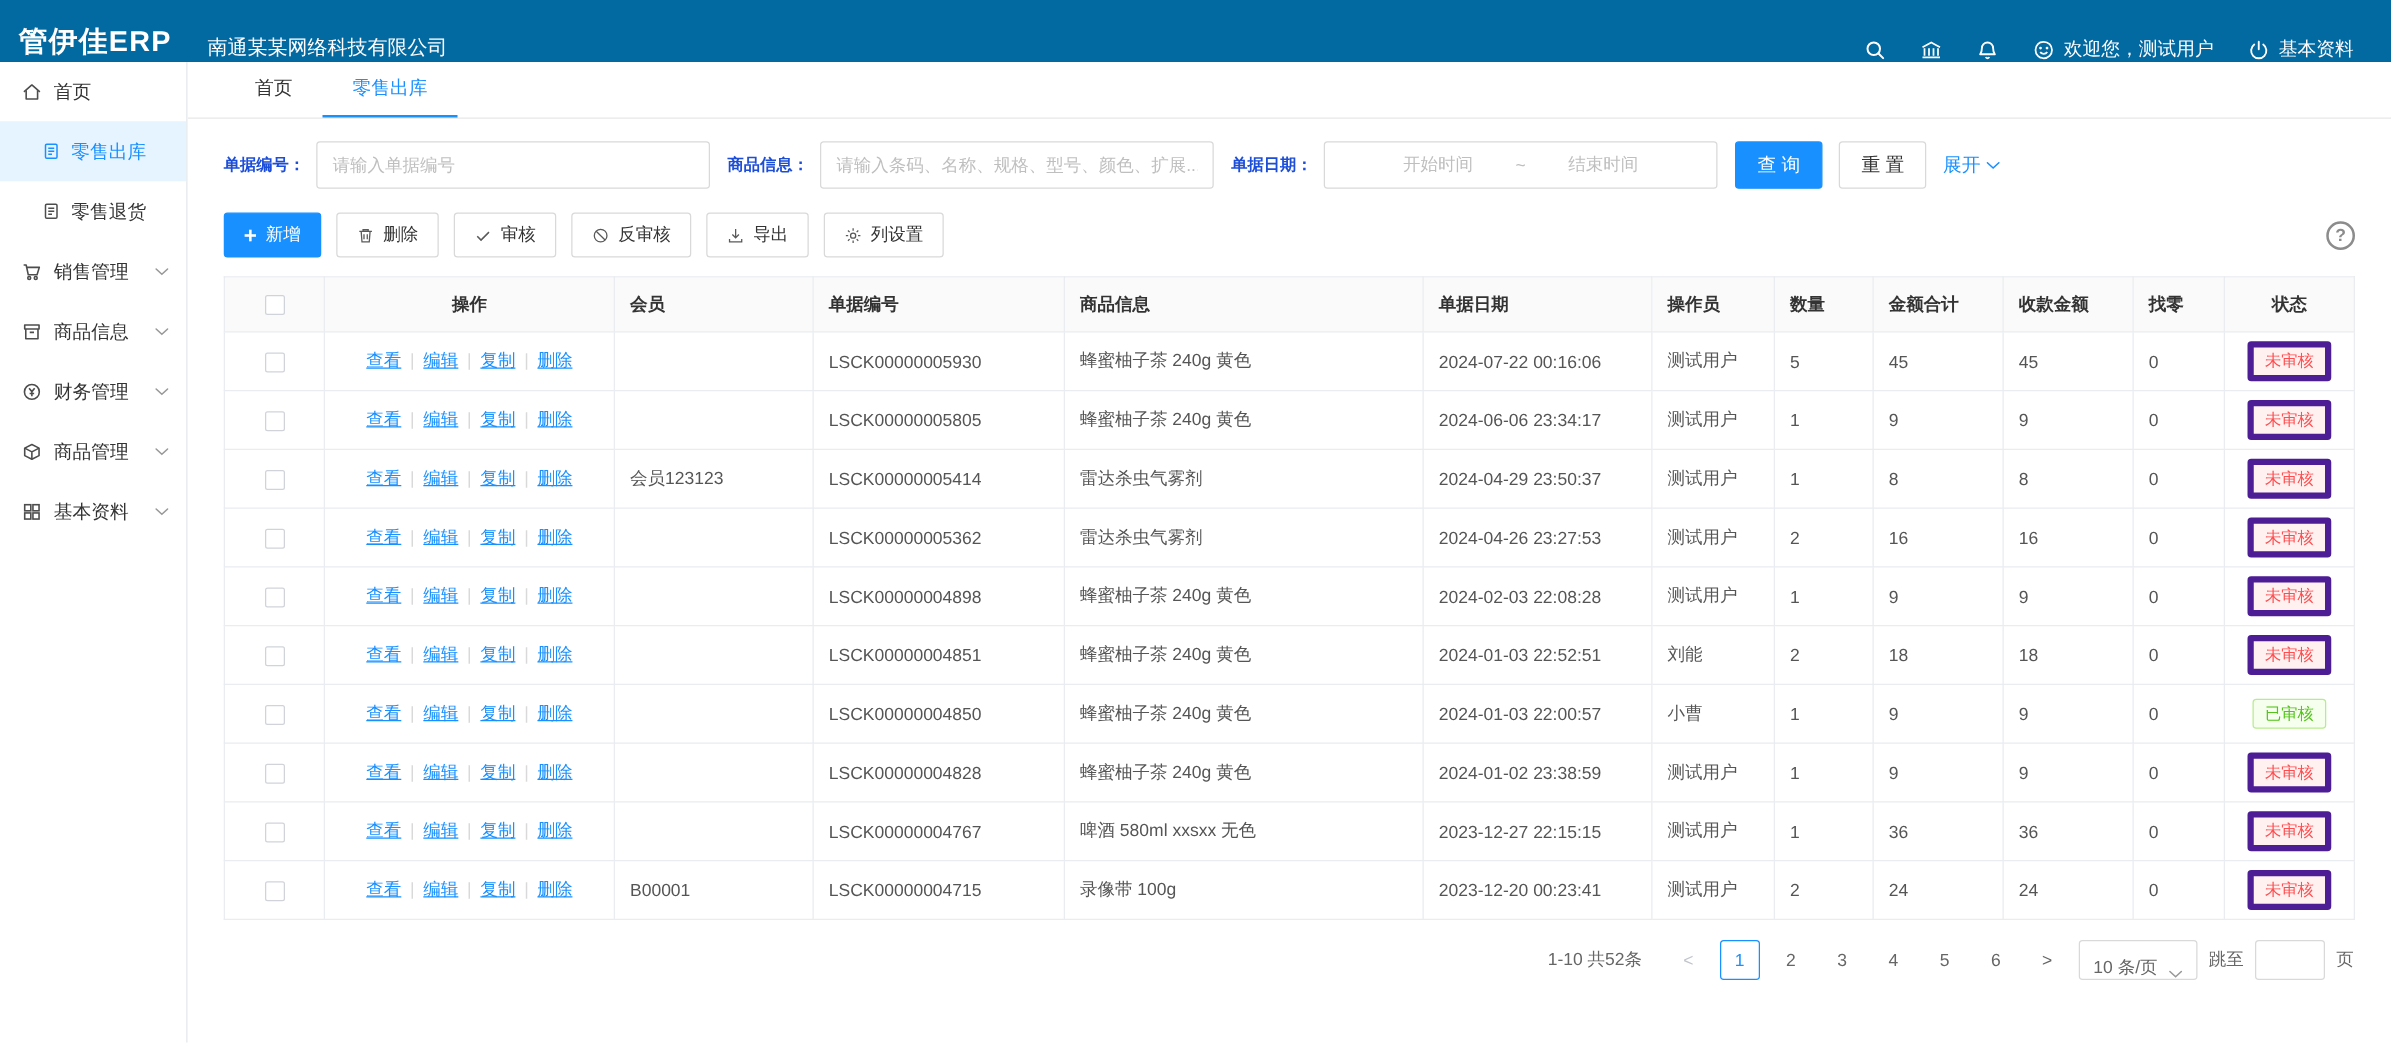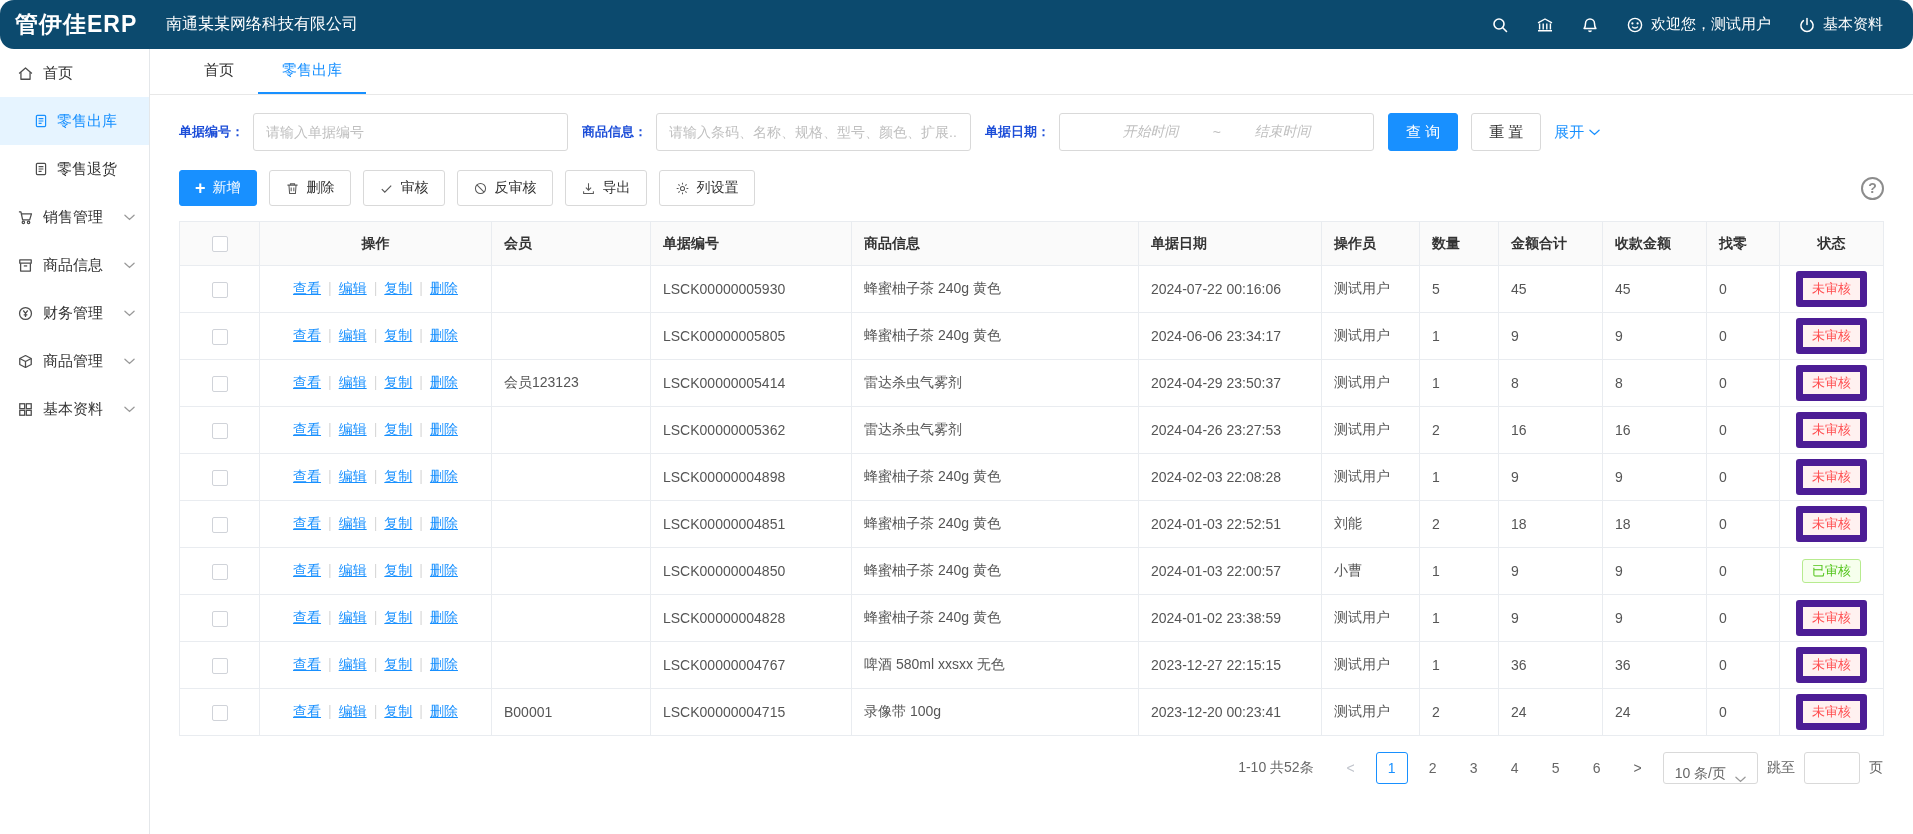--- a/index.html
+++ b/index.html
@@ -4,21 +4,21 @@
 <style>
   * { margin:0; padding:0; box-sizing:border-box; }
   html,body { width:1913px; height:834px; }
   body {
     font-family:"Liberation Sans","DejaVu Sans",sans-serif;
     font-size:14px; color:#333; background:#fff; overflow:hidden;
   }
   svg { display:block; }
 
   
-  .app-header { position:fixed; top:0; left:0; right:0; height:49px; background:#0c4a6e; color:#fff; display:flex; align-items:center; z-index:20;border-radius:14px; }
+  .app-header { position:fixed; top:0; left:0; right:0; height:49px; background:#0369a1; color:#fff; display:flex; align-items:flex-end; z-index:20; }
   .logo { width:150px; padding-left:15px; font-size:23px; font-weight:bold; letter-spacing:1px; white-space:nowrap; }
   .company { font-size:16px; margin-left:16px; }
   .header-right { margin-left:auto; display:flex; align-items:center; gap:27px; padding-right:30px; font-size:15px; }
   .hicon { width:18px; height:18px; display:inline-block; cursor:pointer; }
   .hicon svg { width:100%; height:100%; }
   .header-user, .header-logout { display:flex; align-items:center; gap:7px; cursor:pointer; white-space:nowrap; }
 
   
   .sidebar { position:fixed; top:49px; left:0; bottom:0; width:150px; background:#fff; border-right:1px solid #e4e7ea; z-index:10; }
   .menu-item { height:48px; display:flex; align-items:center; padding:0 14px 0 17px; color:#333; cursor:pointer; font-size:15px; }
@@ -43,21 +43,21 @@
   .tab.active { color:#1890ff; border-bottom-color:#1890ff; }
 
   .content { padding:0 29px; }
 
   
   .filters { display:flex; align-items:center; margin-top:18px; }
   .f-group { display:flex; align-items:center; margin-right:14px; }
   .f-label { font-weight:bold; font-size:13px; color:#1d4ed8; margin-right:9px; white-space:nowrap; }
   .f-input { height:38px; border:1px solid #d9d9d9; border-radius:3px; width:315px; padding:0 12px; font-size:14px; color:#333; font-family:inherit; outline:none; }
   .f-input::placeholder { color:#bfbfbf; }
-  .date-range { width:315px; height:38px; border:1px solid #d9d9d9; border-radius:3px; display:flex; align-items:center; justify-content:center; gap:34px; color:#bfbfbf; font-size:14px; cursor:pointer; background:#fff;font-style:italic; }
+  .date-range { width:315px; height:38px; border:1px solid #d9d9d9; border-radius:3px; display:flex; align-items:center; justify-content:center; gap:34px; color:#bfbfbf; font-size:14px; cursor:pointer; background:#fff; }
   .btn { height:38px; border-radius:3px; border:1px solid #d9d9d9; background:#fff; color:#333; font-size:15px; padding:0 17px; cursor:pointer; font-family:inherit; margin-right:13px; white-space:nowrap; }
   .btn-primary { background:#1890ff; border-color:#1890ff; color:#fff; }
   .expand-link { color:#1890ff; display:inline-flex; align-items:center; gap:5px; cursor:pointer; font-size:15px; }
   .expand-link .chev { color:#1890ff; margin-left:0; }
 
   
   .toolbar { display:flex; align-items:center; margin-top:19px; gap:12px; }
   .tbtn { height:36px; display:inline-flex; align-items:center; gap:7px; border:1px solid #d9d9d9; background:#fff; border-radius:3px; padding:0 15px; font-size:14px; color:#333; cursor:pointer; font-family:inherit; white-space:nowrap; }
   .tbtn.primary { background:#1890ff; border-color:#1890ff; color:#fff; }
   .ticon { width:15px; height:15px; color:#595959; }
@@ -68,21 +68,21 @@
   
   .table-wrap { margin-top:15px; }
   table { border-collapse:collapse; table-layout:fixed; width:1704px; }
   th, td { border:1px solid #e9ecf0; padding:0 12px; font-size:14px; color:#555; height:47px; overflow:hidden; white-space:nowrap; text-overflow:ellipsis; text-align:left; }
   th { background:#fafafa; color:#333; font-weight:bold; height:44px; }
   .c-center { text-align:center; }
   .checkbox { display:inline-block; width:16px; height:16px; border:1px solid #d0d3d9; border-radius:2px; background:#fff; vertical-align:middle; cursor:pointer; }
   .actions a { color:#1890ff; text-decoration:underline; cursor:pointer; }
   .actions .sep { color:#d9d9d9; margin:0 7px; }
   .badge { display:inline-block; font-size:13px; padding:3px 9px; border-radius:3px; line-height:1.25; }
-  .badge.pending { color:#ff4d4f; background:#fff1f0; border:7px solid #4c1d95; }
+  .badge.pending { color:#ff4d4f; background:#fff1f0; border:5px solid #4c1d95; }
   .badge.approved { color:#52c41a; background:#f6ffed; border:1px solid #b7eb8f; }
 
   
   .pagination { width:1704px; display:flex; align-items:center; justify-content:flex-end; margin-top:16px; gap:9px; color:#666; font-size:14px; }
   .pg-total { margin-right:12px; }
   .pg-item { min-width:32px; height:32px; display:inline-flex; align-items:center; justify-content:center; border-radius:3px; cursor:pointer; color:#666; }
   .pg-item.active { border:1px solid #1890ff; color:#1890ff; }
   .pg-arrow { color:#c0c4cc; }
   .pg-arrow.next { color:#666; }
   .pg-pages { display:inline-flex; align-items:center; gap:9px; }

